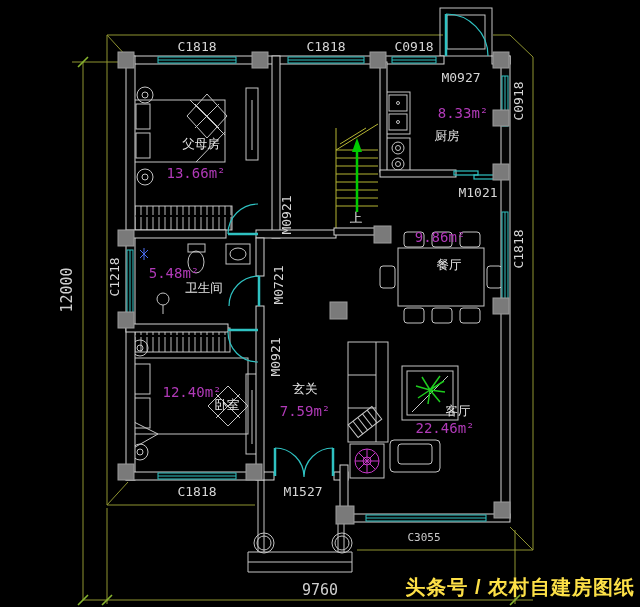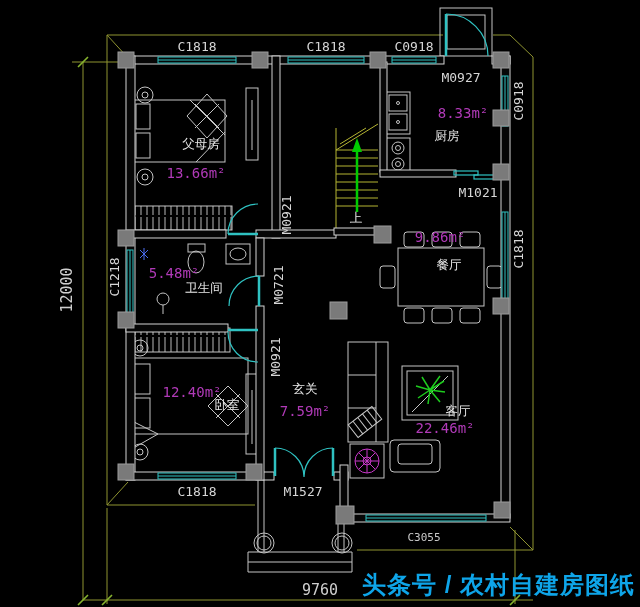--- a/index.html
+++ b/index.html
@@ -13,22 +13,22 @@
   .dim-text{font-family:"DejaVu Sans Mono", monospace;fill:#cfcfcf;font-size:15px;}
   .wall{fill:#060606;stroke:#d4d4d4;stroke-width:1;}
   .col{fill:#7a7a7a;stroke:#9c9c9c;stroke-width:1;}
   .win{stroke:#2fc2c2;fill:none;stroke-width:1;}
   .door{stroke:#2fc2c2;fill:none;}
   .furn{stroke:#c4c4c4;fill:none;stroke-width:1;}
   .eave{stroke:#8f9431;fill:none;stroke-width:1;}
   .dim{stroke:#8f9431;fill:none;stroke-width:1;}
   .tick{stroke:#86b32e;stroke-width:1.6;}
   .stair{stroke:#b5b533;fill:none;stroke-width:1;}
-  #watermark{position:absolute;right:5px;bottom:6px;color:#0ea5e9;
-    font-family:"Liberation Sans", sans-serif;font-weight:bold;font-size:24px;
+  #watermark{position:absolute;right:5px;bottom:6px;color:#fde047;
+    font-family:"Liberation Sans", sans-serif;font-weight:bold;font-size:20px;
     letter-spacing:1px;white-space:nowrap;}
 </style>
 </head>
 <body>
 
 <div id="stage">
 <svg id="plan" width="640" height="607" viewBox="0 0 640 607">
   <defs>
     <pattern id="hatchV" width="6" height="24" patternUnits="userSpaceOnUse">
       <path d="M3,1 V23" stroke="#b8b8b8" stroke-width="1"></path>

